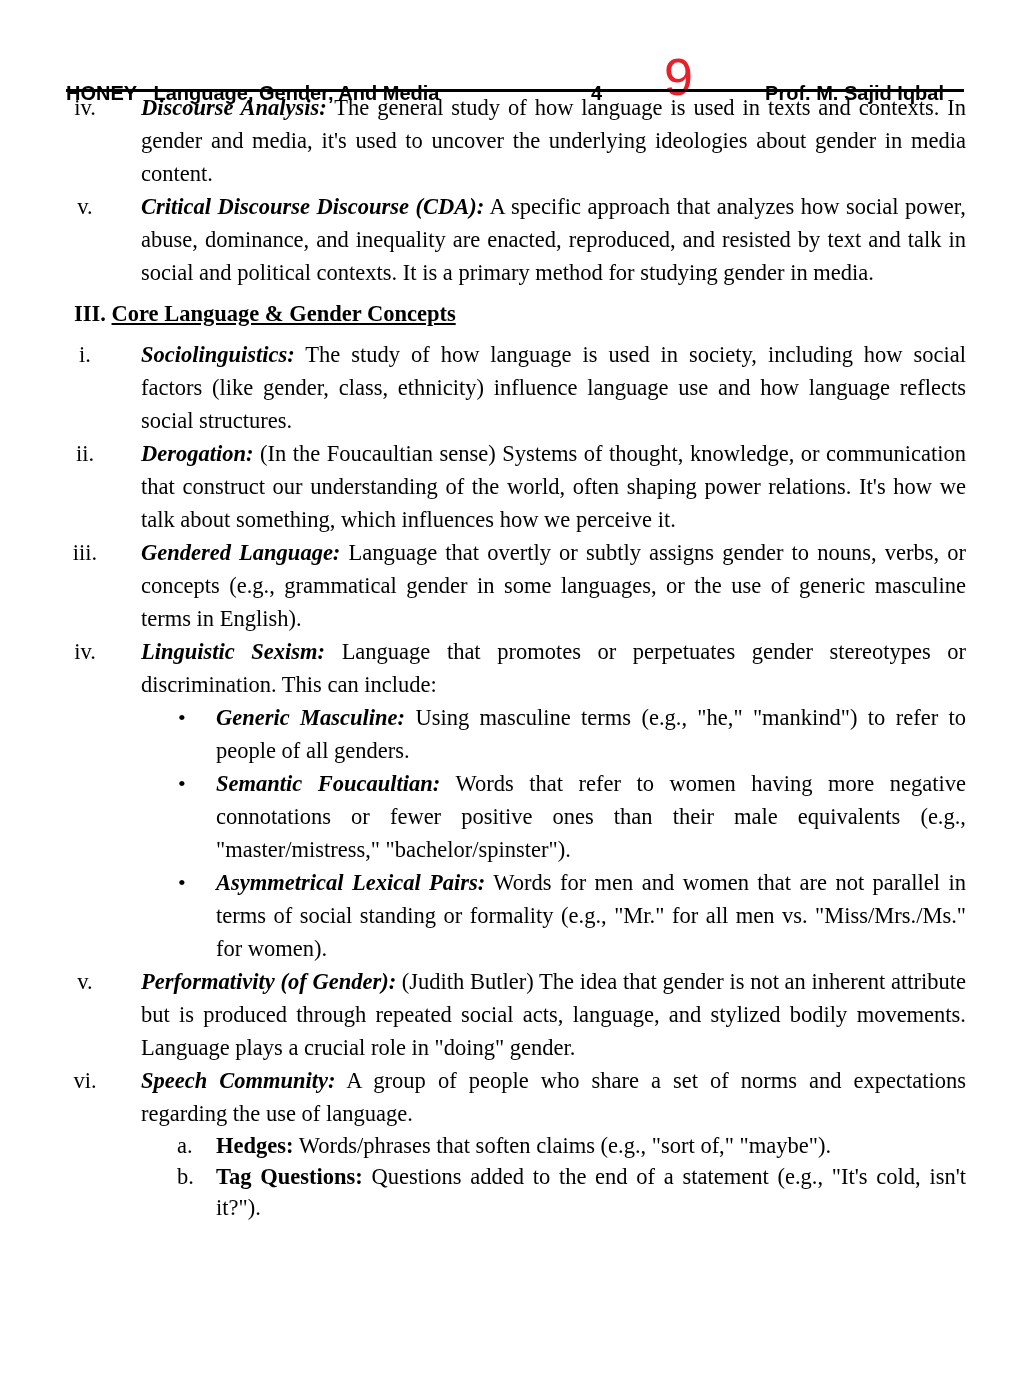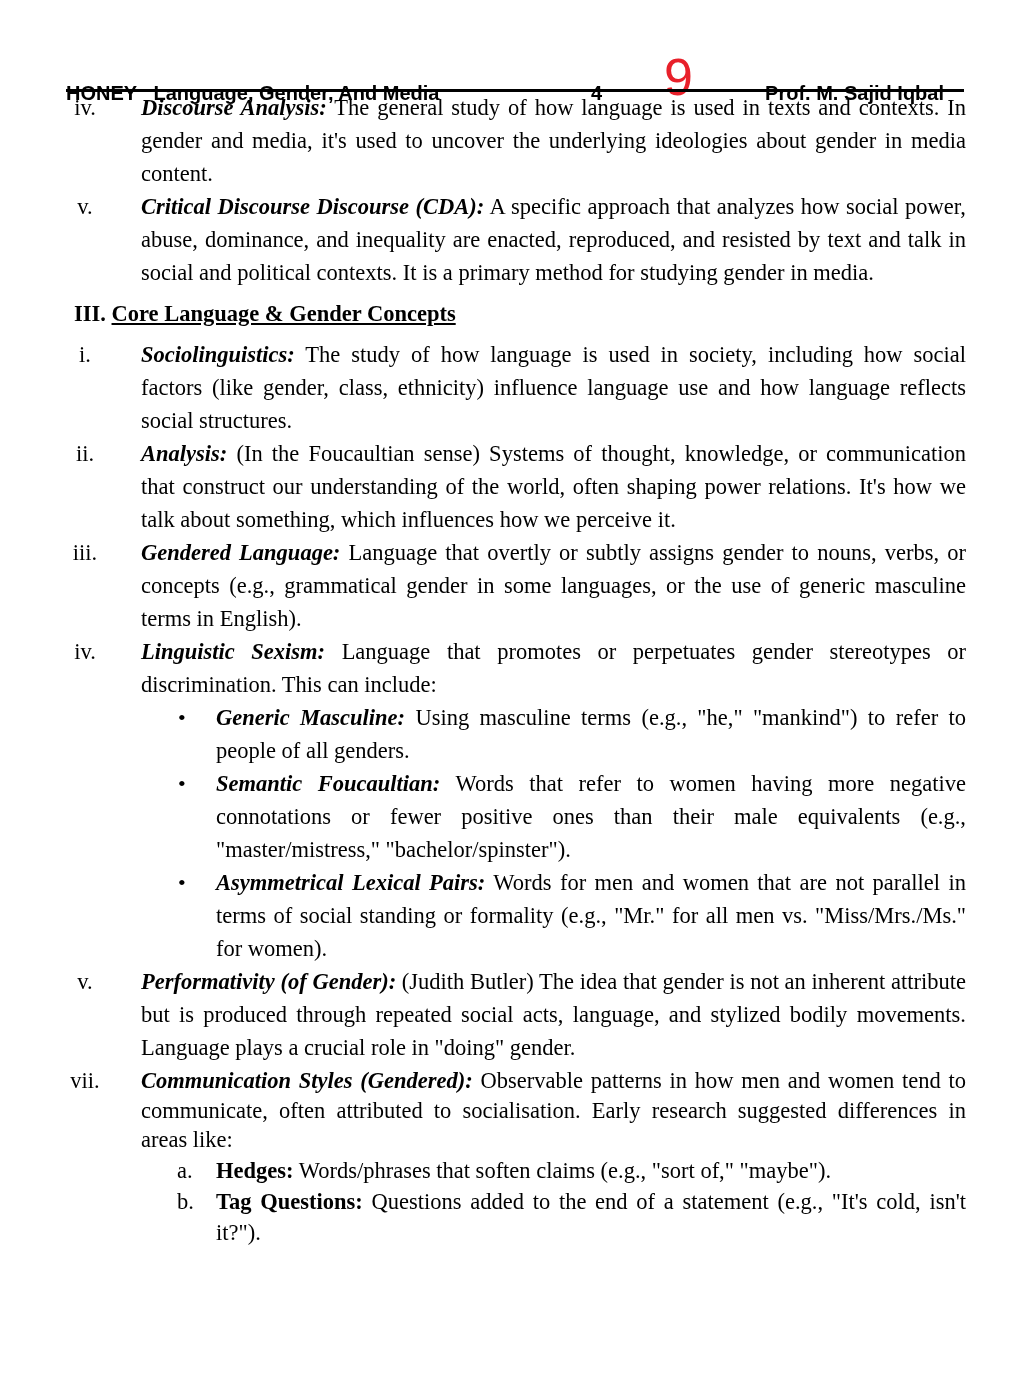--- a/index.html
+++ b/index.html
@@ -73,21 +73,21 @@
     <span class="sec-title">Core Language &amp; Gender Concepts</span>
   </div>
 
   <div class="item">
     <span class="num">i.</span>
     <b>Sociolinguistics:</b><span> The study of how language is used in society, including how social factors (like gender, class, ethnicity) influence language use and how language reflects social structures.</span>
   </div>
 
   <div class="item">
     <span class="num">ii.</span>
-    <b>Analysis:</b><span> (In the Foucaultian sense) Systems of thought, knowledge, or communication that construct our understanding of the world, often shaping power relations. It's how we talk about something, which influences how we perceive it.</span>
+    <b>Derogation:</b><span> (In the Foucaultian sense) Systems of thought, knowledge, or communication that construct our understanding of the world, often shaping power relations. It's how we talk about something, which influences how we perceive it.</span>
   </div>
 
   <div class="item">
     <span class="num">iii.</span>
     <b>Gendered Language:</b><span> Language that overtly or subtly assigns gender to nouns, verbs, or concepts (e.g., grammatical gender in some languages, or the use of generic masculine terms in English).</span>
   </div>
 
   <div class="item">
     <span class="num">iv.</span>
     <b>Linguistic Sexism:</b><span> Language that promotes or perpetuates gender stereotypes or discrimination. This can include:</span>
@@ -106,25 +106,25 @@
       <span class="dot">•</span>
       <b>Asymmetrical Lexical Pairs:</b><span> Words for men and women that are not parallel in terms of social standing or formality (e.g., "Mr." for all men vs. "Miss/Mrs./Ms." for women).</span>
     </div>
   </div>
 
   <div class="item">
     <span class="num">v.</span>
     <b>Performativity (of Gender):</b><span> (Judith Butler) The idea that gender is not an inherent attribute but is produced through repeated social acts, language, and stylized bodily movements. Language plays a crucial role in "doing" gender.</span>
   </div>
 
+  <div class="item">
+    <span class="num">vi.</span>
+    <b>Speech Community:</b><span> A group of people who share a set of norms and expectations regarding the use of language.</span>
+  </div>
 
-  <div class="item tight" style="margin-top:2px;">
-    <span class="num">vii.</span>
-    <b>Communication Styles (Gendered):</b><span> Observable patterns in how men and women tend to communicate, often attributed to socialisation. Early research suggested differences in areas like:</span>
-  </div>
 
   <div class="lettered">
     <div class="letter" style="margin-left:75px;">
       <span class="lnum">a.</span>
       <b>Hedges:</b><span> Words/phrases that soften claims (e.g., "sort of," "maybe").</span>
     </div>
     <div class="letter" style="margin-left:75px;">
       <span class="lnum">b.</span>
       <b>Tag Questions:</b><span> Questions added to the end of a statement (e.g., "It's cold, isn't it?").</span>
     </div>

